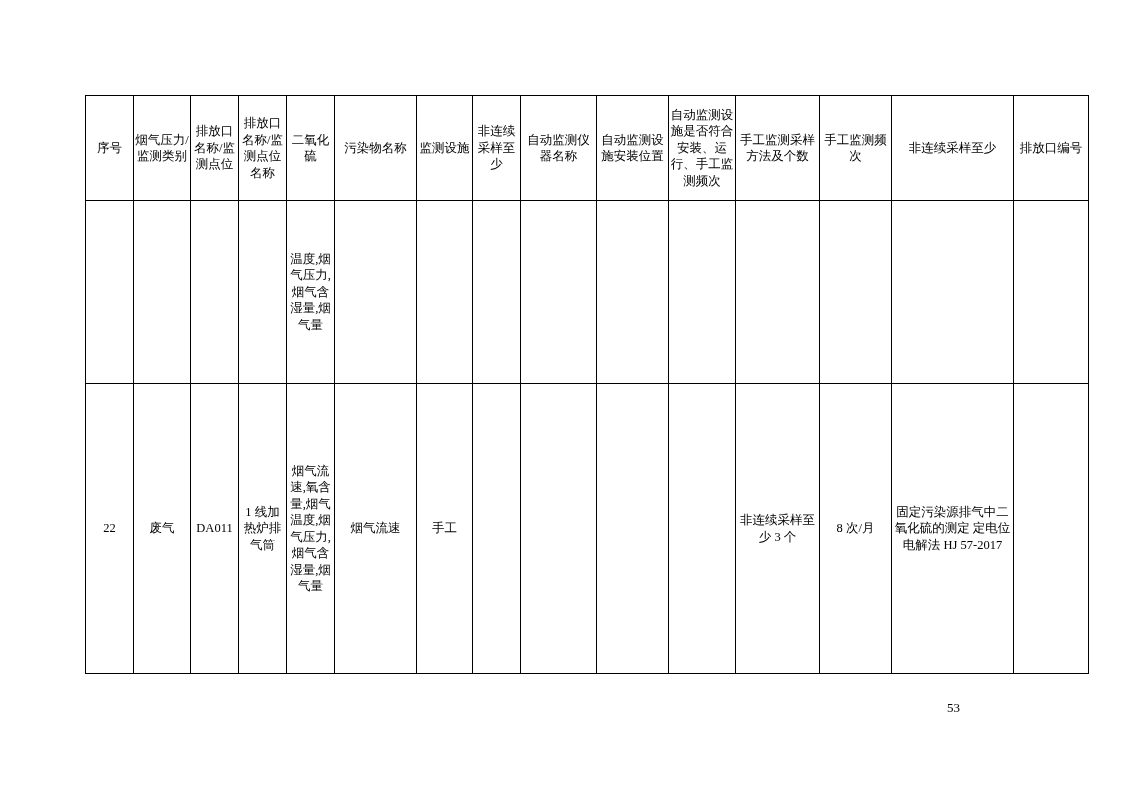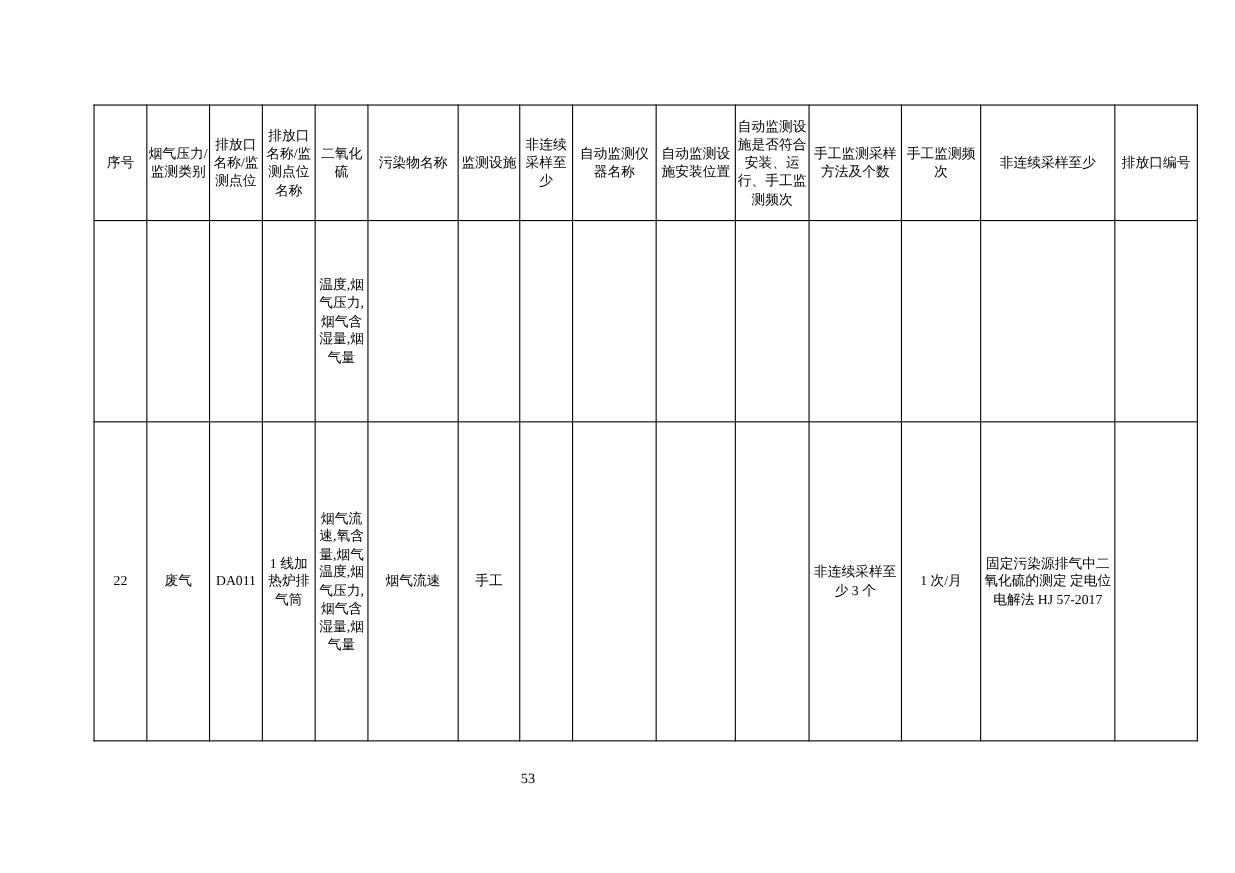--- a/index.html
+++ b/index.html
@@ -64,21 +64,21 @@
   .method-cell {
     font-size: 12.5px;
     line-height: 1.5;
     padding: 0 6px;
   }
   .page-number {
     position: absolute;
     left: 0;
     top: 700px;
     width: 960px;
-    text-align: center;
+    text-align: right;
     font-size: 13px;
     font-family: "Liberation Serif", "DejaVu Serif", serif;
   }
   
   col.c0 { width: 48px; }
   col.c1 { width: 57px; }
   col.c2 { width: 48px; }
   col.c3 { width: 48px; }
   col.c4 { width: 48px; }
   col.c5 { width: 82px; }
@@ -159,21 +159,21 @@
           <td>DA011</td>
           <td>1 线加热炉排气筒</td>
           <td class="cell-vertical">烟气流速,氧含量,烟气温度,烟气压力,烟气含湿量,烟气量</td>
           <td>烟气流速</td>
           <td>手工</td>
           <td></td>
           <td></td>
           <td></td>
           <td></td>
           <td>非连续采样至少 3 个</td>
-          <td>1 次/月</td>
+          <td>8 次/月</td>
           <td class="method-cell">固定污染源排气中二氧化硫的测定 定电位电解法 HJ 57-2017</td>
           <td></td>
         </tr>
       </tbody>
     </table>
   </div>
 
   <div class="page-number">53</div>
 
 </div>

